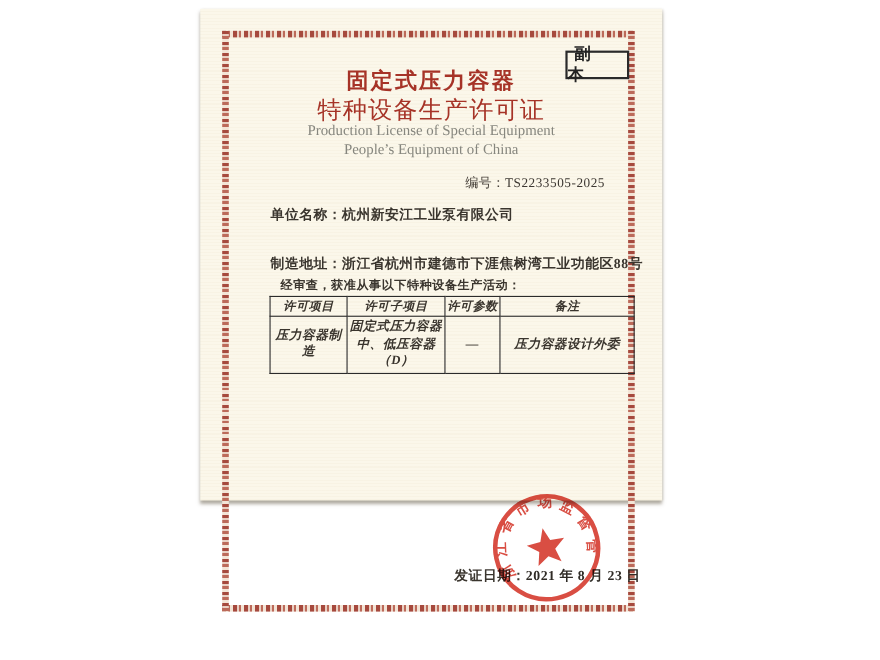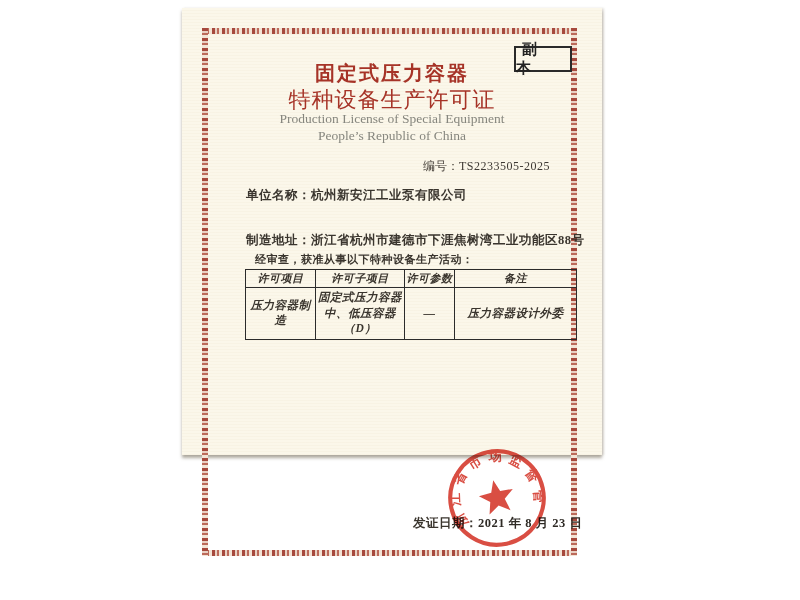--- a/index.html
+++ b/index.html
@@ -85,21 +85,21 @@
       <div class="edge v r"></div>
     </div>
 
     <div class="copy-box">
       <span>副 本</span>
     </div>
 
     <div class="title-cn1">固定式压力容器</div>
     <div class="title-cn2">特种设备生产许可证</div>
     <div class="title-en1">Production License of Special Equipment</div>
-    <div class="title-en2">People’s Republic of China</div>
+    <div class="title-en2">People’s Equipment of China</div>
 
     <div class="serial-line"><span>编号：</span><span class="val">TS2233505-2025</span></div>
 
     <div class="field-line f0"><span>单位名称：</span><span>杭州新安江工业泵有限公司</span></div>
 
 
     <div class="field-line f2"><span>制造地址：</span><span>浙江省杭州市建德市下涯焦树湾工业功能区88号</span></div>
 
     <div class="approval-note">经审查，获准从事以下特种设备生产活动：</div>
 

